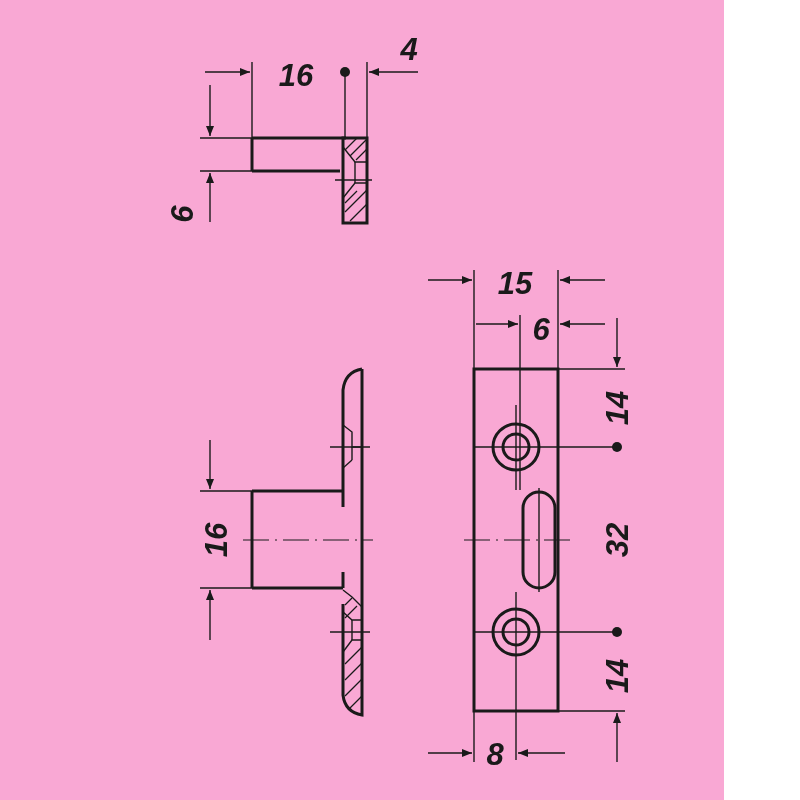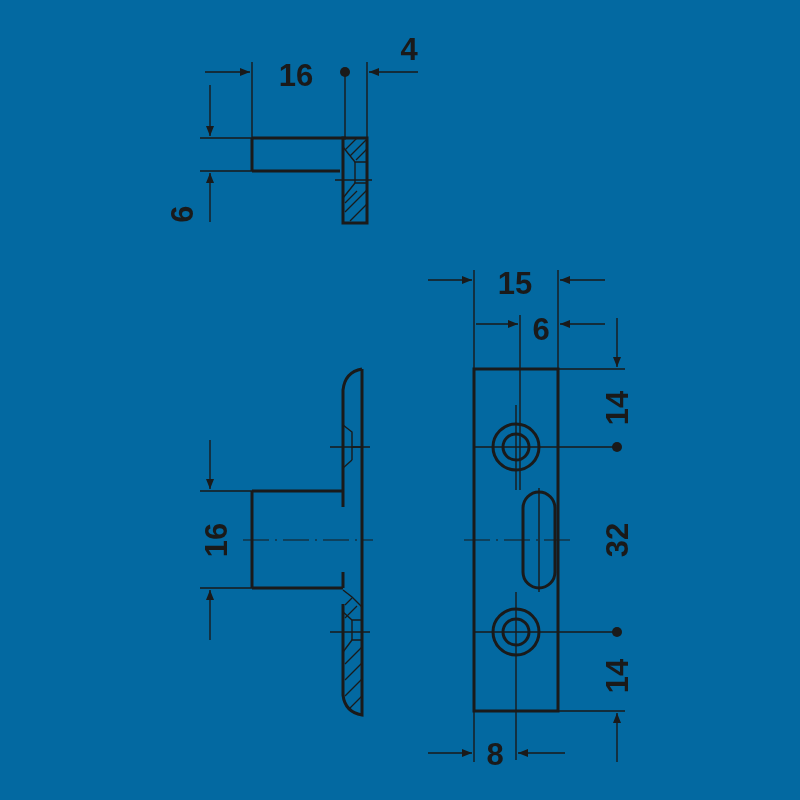--- a/index.html
+++ b/index.html
@@ -1,16 +1,16 @@
 <!DOCTYPE html>
 <html><head>
 <meta charset="utf-8">
 <style>
   html, body { margin:0; padding:0; background:#ffffff; }
-  #canvas { position:relative; width:800px; height:800px; background:#0369a1; overflow:hidden; }
+  #canvas { position:relative; width:724px; height:800px; background:#f9a8d4; overflow:hidden;font-style:italic; }
   svg { position:absolute; left:0; top:0; }
   .dim { font-family:"Liberation Sans", sans-serif; font-weight:bold; font-size:31px; fill:#1a1a1a; }
   .thick { stroke:#1a1a1a; stroke-width:3; fill:none; }
   .thin { stroke:#1a1a1a; stroke-width:1.4; fill:none; }
   .center { stroke:#1a1a1a; stroke-width:1.2; fill:none; stroke-dasharray:26 6 2 6; }
   .hatch { stroke:#1a1a1a; stroke-width:1.3; }
   .arrow { fill:#1a1a1a; }
 </style>
 </head>
 <body>

